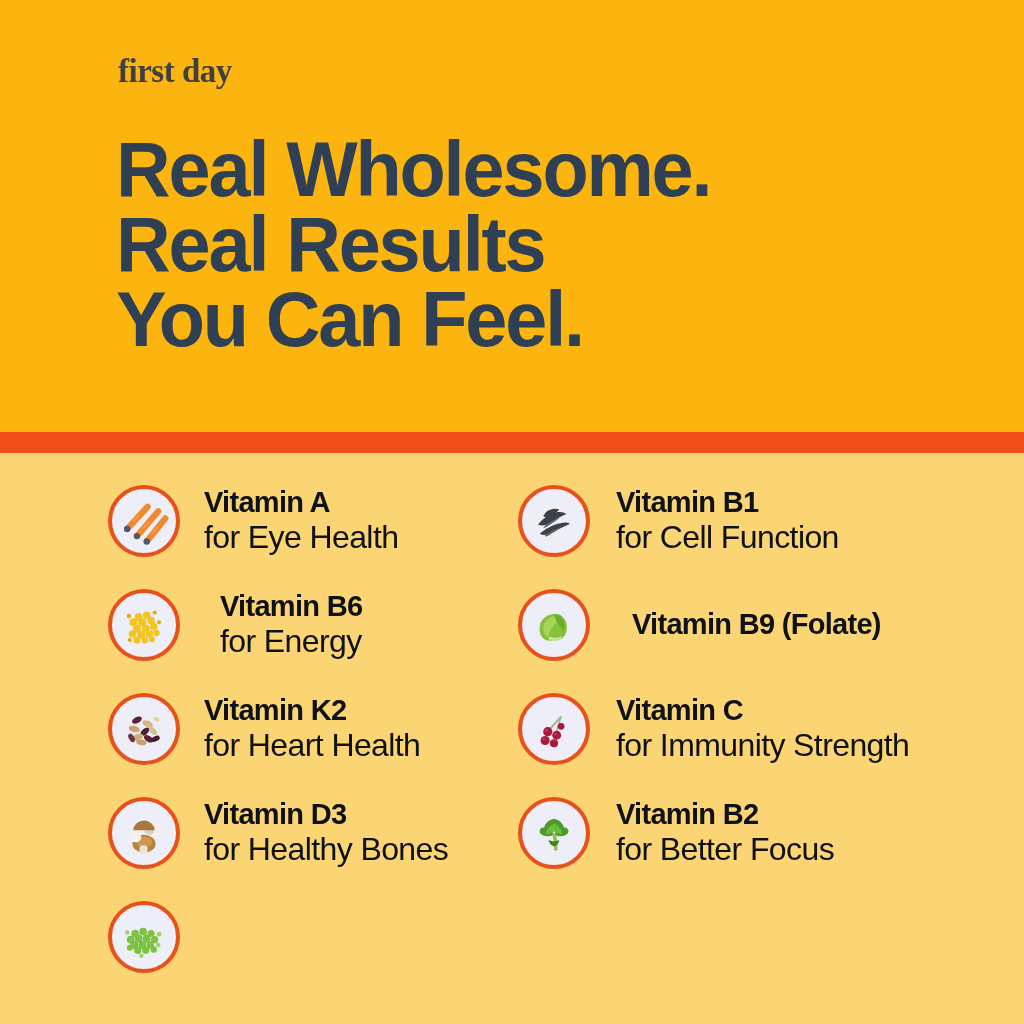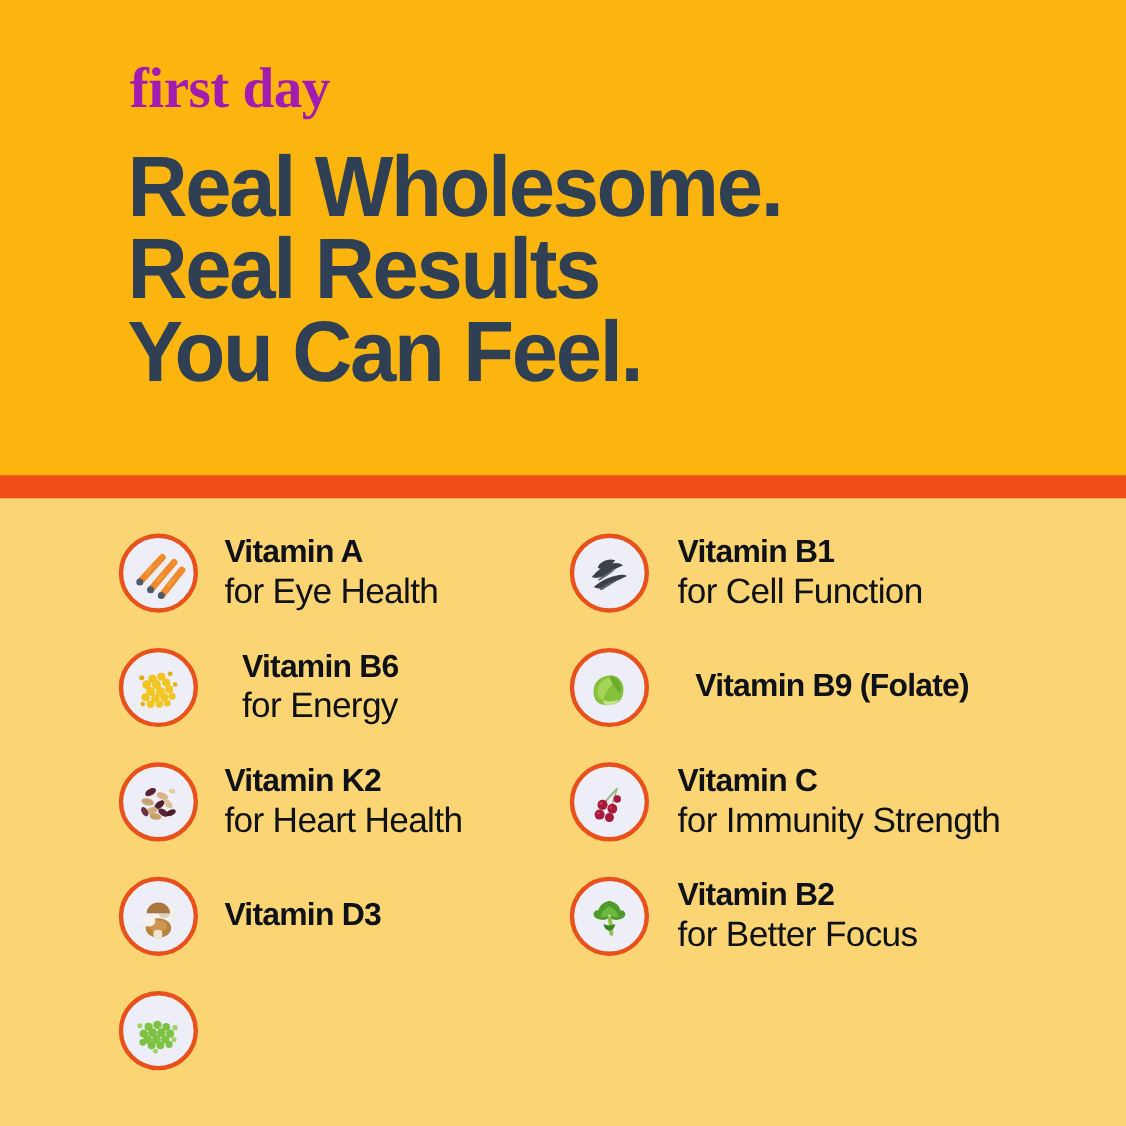--- a/index.html
+++ b/index.html
@@ -29,23 +29,23 @@
     height: 432px;
     background: #FCB50F;
     box-sizing: border-box;
   }
   .brand-logo {
     position: absolute;
     left: 118px;
     top: 55px;
     font-family: "Liberation Serif", "DejaVu Serif", serif;
     font-weight: bold;
-    font-size: 52px;
+    font-size: 33px;
     letter-spacing: -0.5px;
-    color: #a21caf;
+    color: #404040;
     line-height: 1;
   }
   .headline {
     position: absolute;
     left: 116px;
     top: 132px;
     width: 860px;
     color: #2F4054;
     font-family: "Liberation Sans Narrow", "Liberation Sans", sans-serif;
     font-weight: bold;
@@ -252,20 +252,21 @@
             <ellipse cx="42" cy="33" rx="5.5" ry="5" fill="#D9CFC0"></ellipse>
             <path d="M24 33 a12 11 0 0 1 24 0 z" fill="#A9763F"></path>
             <ellipse cx="36" cy="48" rx="13" ry="10" fill="#B9823F"></ellipse>
             <ellipse cx="36" cy="46" rx="9" ry="6" fill="#CE9650"></ellipse>
             <rect x="31" y="50" width="9" height="9" rx="3" fill="#EDE4D2"></rect>
             <ellipse cx="26" cy="41" rx="7" ry="5.5" fill="#F5F2EB"></ellipse>
           </svg>
         </div>
         <div class="benefit-text">
           <span class="benefit-title">Vitamin D3</span>
+          <span class="benefit-sub">for Healthy Bones</span>
         </div>
       </div>
 
       <div class="benefit-row r4">
         <div class="icon-badge">
           <svg viewBox="0 0 72 72">
             <g fill="#7DC242">
               <circle cx="26" cy="32" r="4.2"></circle>
                 <circle cx="35" cy="30" r="4.3"></circle>
               <circle cx="44" cy="32" r="4.0"></circle>

